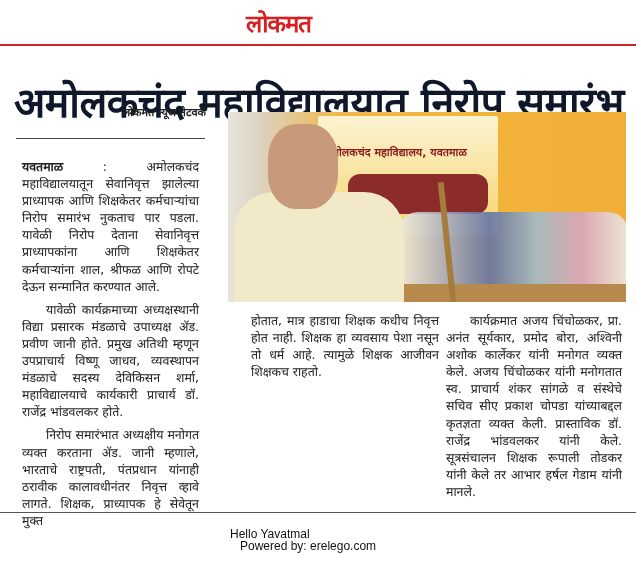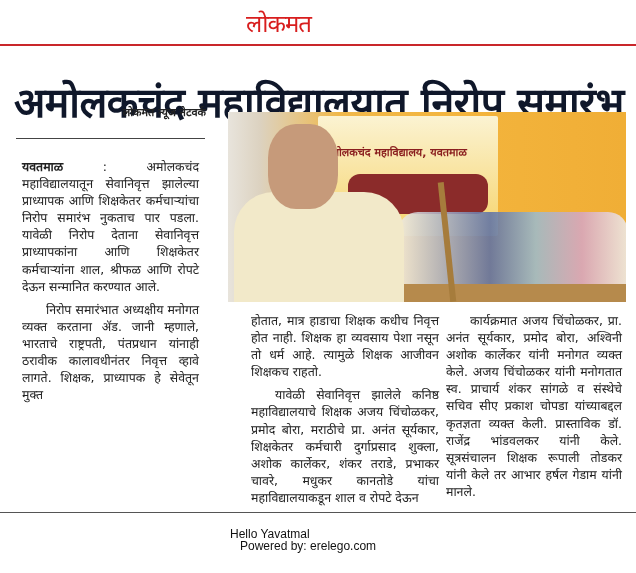--- a/index.html
+++ b/index.html
@@ -1,17 +1,17 @@
 <!DOCTYPE html>
 <html><head>
 <meta charset="utf-8">
 <style>
   html, body { margin:0; padding:0; background:#fff; }
   body { width:636px; height:573px; position:relative; overflow:hidden; font-family:"DejaVu Sans", sans-serif; color:#1a1a1a; }
-  .masthead { position:absolute; top:6px; left:0; width:557px; text-align:center; font-family:"DejaVu Serif", serif; font-weight:normal; font-size:24px; color:#d81e1e; letter-spacing:-1px; }
+  .masthead { position:absolute; top:6px; left:0; width:557px; text-align:center; font-family:"DejaVu Serif", serif; font-weight:bold; font-size:24px; color:#d81e1e; letter-spacing:-1px; }
   .red-rule { position:absolute; top:44px; left:0; width:636px; height:2px; background:#c9262a; }
   .headline { position:absolute; top:52px; left:14px; width:620px; font-weight:bold; font-size:41px; line-height:48px; color:#0f172a; white-space:nowrap; letter-spacing:-0.5px; }
   .byline { position:absolute; top:104px; left:16px; width:190px; text-align:right; font-size:11px; font-weight:bold; color:#222; }
   .byline-rule { position:absolute; top:138px; left:16px; width:189px; height:1px; background:#444; }
   .col { position:absolute; font-size:12.4px; line-height:17.1px; text-align:justify; color:#222; }
   .col p { margin:6px; }
   .col p.indent { text-indent:24px; }
   .col1 { top:152px; left:16px; width:189px; }
   .col2 { top:306px; left:245px; width:200px; }
   .col3 { top:306px; left:440px; width:188px; }
@@ -38,37 +38,37 @@
 <div class="masthead">लोकमत</div>
 <div class="red-rule"></div>
 
 <h1 class="headline">अमोलकचंद महाविद्यालयात निरोप समारंभ</h1>
 
 <div class="byline">लोकमत न्यूज नेटवर्क</div>
 <div class="byline-rule"></div>
 
 <div class="col col1">
   <p><span class="dateline">यवतमाळ</span><span> : </span><span>अमोलकचंद महाविद्यालयातून सेवानिवृत्त झालेल्या प्राध्यापक आणि शिक्षकेतर कर्मचाऱ्यांचा निरोप समारंभ नुकताच पार पडला. यावेळी निरोप देताना सेवानिवृत्त प्राध्यापकांना आणि शिक्षकेतर कर्मचाऱ्यांना शाल, श्रीफळ आणि रोपटे देऊन सन्मानित करण्यात आले.</span></p>
+  <p class="indent">यावेळी कार्यक्रमाच्या अध्यक्षस्थानी विद्या प्रसारक मंडळाचे उपाध्यक्ष ॲड. प्रवीण जानी होते. प्रमुख अतिथी म्हणून उपप्राचार्य विष्णू जाधव, व्यवस्थापन मंडळाचे सदस्य देविकिसन शर्मा, महाविद्यालयाचे कार्यकारी प्राचार्य डॉ. राजेंद्र भांडवलकर होते.</p>
   <p class="indent">निरोप समारंभात अध्यक्षीय मनोगत व्यक्त करताना ॲड. जानी म्हणाले, भारताचे राष्ट्रपती, पंतप्रधान यांनाही ठरावीक कालावधीनंतर निवृत्त व्हावे लागते. शिक्षक, प्राध्यापक हे सेवेतून मुक्त</p>
 </div>
 
 <div class="photo">
   <div class="banner"></div>
   <div class="banner-title">अमोलकचंद महाविद्यालय, यवतमाळ</div>
   <div class="banner-plate"></div>
   <div class="crowd"></div>
   <div class="podium"></div>
   <div class="speaker-body"></div>
   <div class="speaker-head"></div>
   <div class="mic-stand"></div>
 </div>
 
 <div class="col col2">
   <p>होतात, मात्र हाडाचा शिक्षक कधीच निवृत्त होत नाही. शिक्षक हा व्यवसाय पेशा नसून तो धर्म आहे. त्यामुळे शिक्षक आजीवन शिक्षकच राहतो.</p>
-  <p class="indent">यावेळी सेवानिवृत्त झालेले कनिष्ठ महाविद्यालयाचे शिक्षक अजय चिंचोळकर, प्रमोद बोरा, मराठीचे प्रा. अनंत सूर्यकार, शिक्षकेतर कर्मचारी दुर्गाप्रसाद शुक्ला, अशोक कार्लेकर, शंकर तराडे, प्रभाकर चावरे, मधुकर कानतोडे  यांचा महाविद्यालयाकडून शाल व रोपटे देऊन</p>
 </div>
 
 <div class="col col3">
   <p class="indent">कार्यक्रमात अजय चिंचोळकर, प्रा. अनंत सूर्यकार, प्रमोद बोरा, अश्विनी अशोक कार्लेकर यांनी मनोगत व्यक्त केले. अजय चिंचोळकर यांनी मनोगतात स्व. प्राचार्य शंकर सांगळे व संस्थेचे सचिव सीए प्रकाश चोपडा यांच्याबद्दल कृतज्ञता व्यक्त केली. प्रास्ताविक डॉ. राजेंद्र भांडवलकर यांनी केले. सूत्रसंचालन शिक्षक रूपाली तोडकर यांनी केले तर आभार हर्षल गेडाम यांनी मानले.</p>
 </div>
 
 <div class="bottom-rule"></div>
 
 <div class="footer">
   <div>Hello Yavatmal</div>

